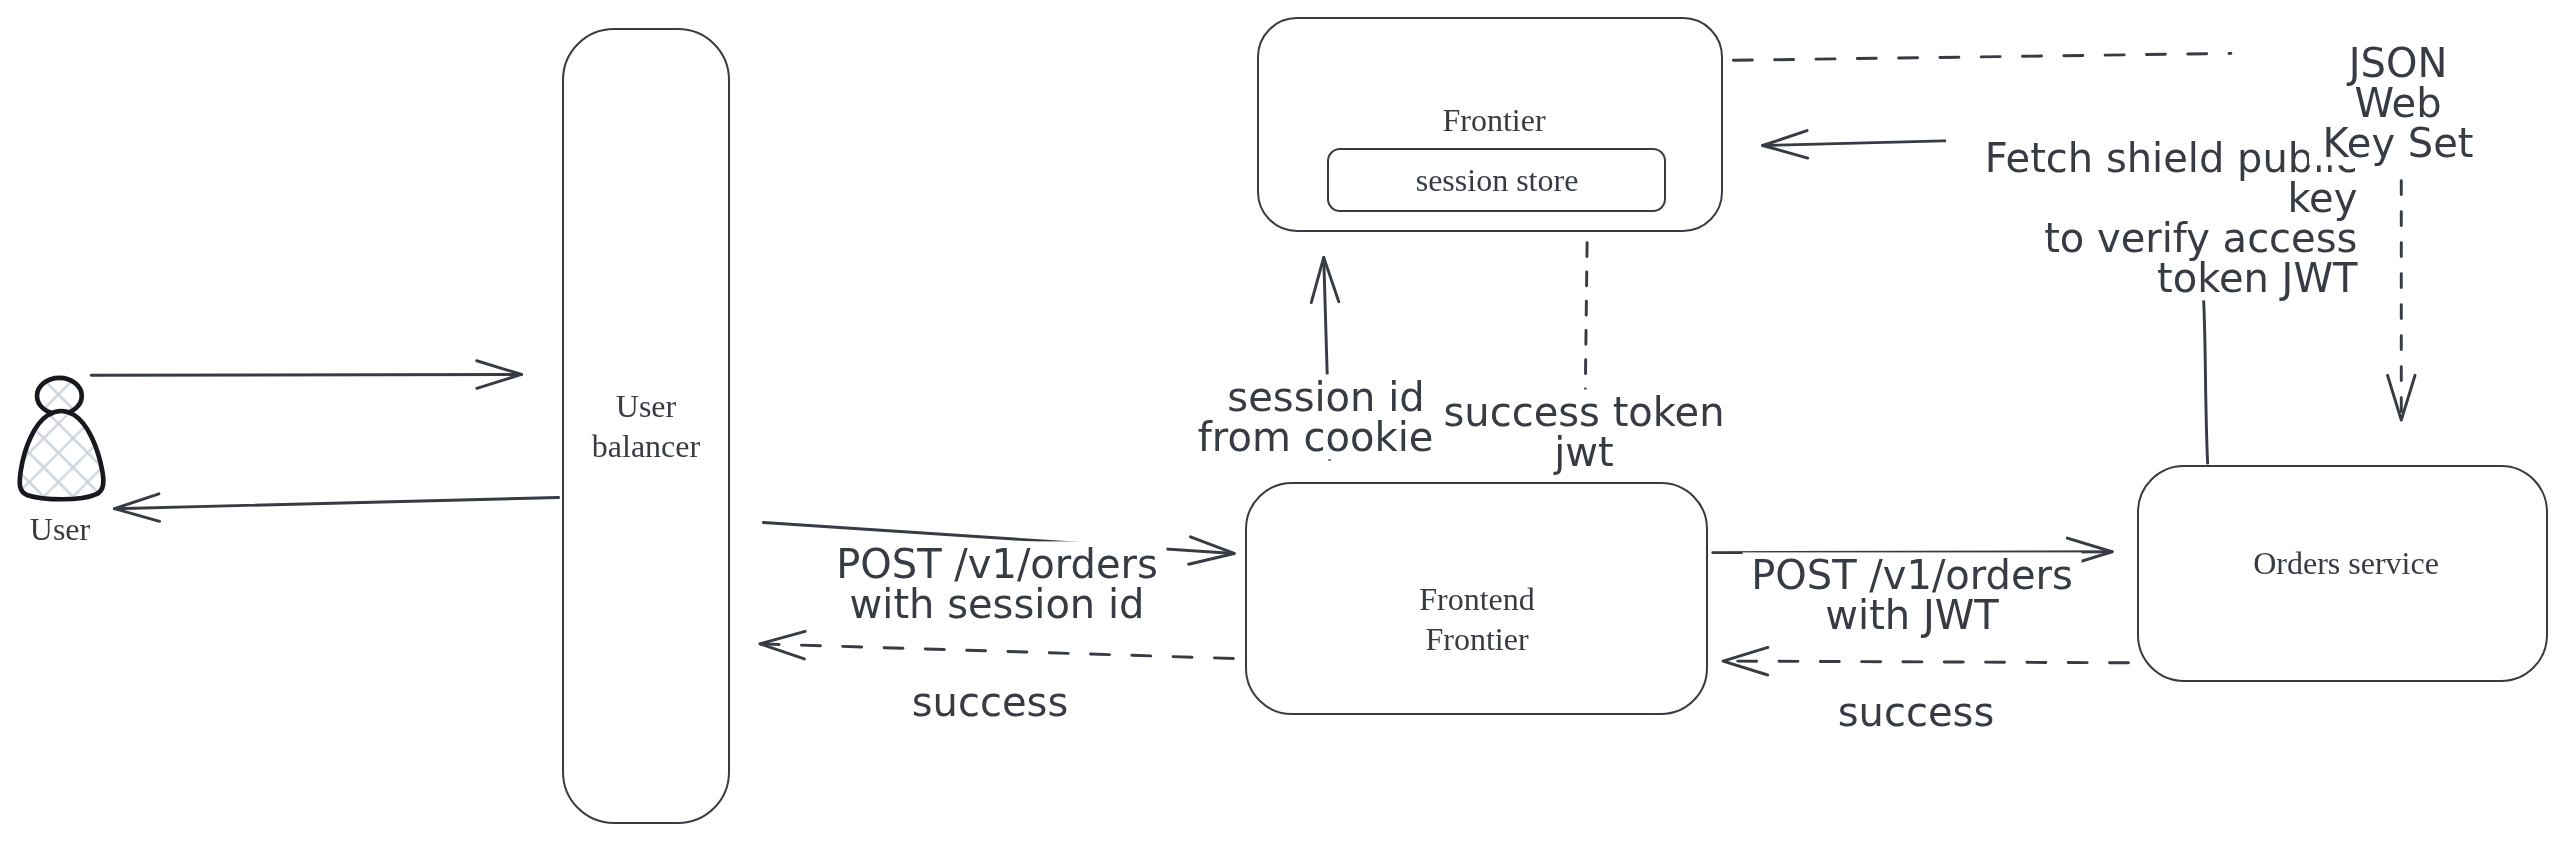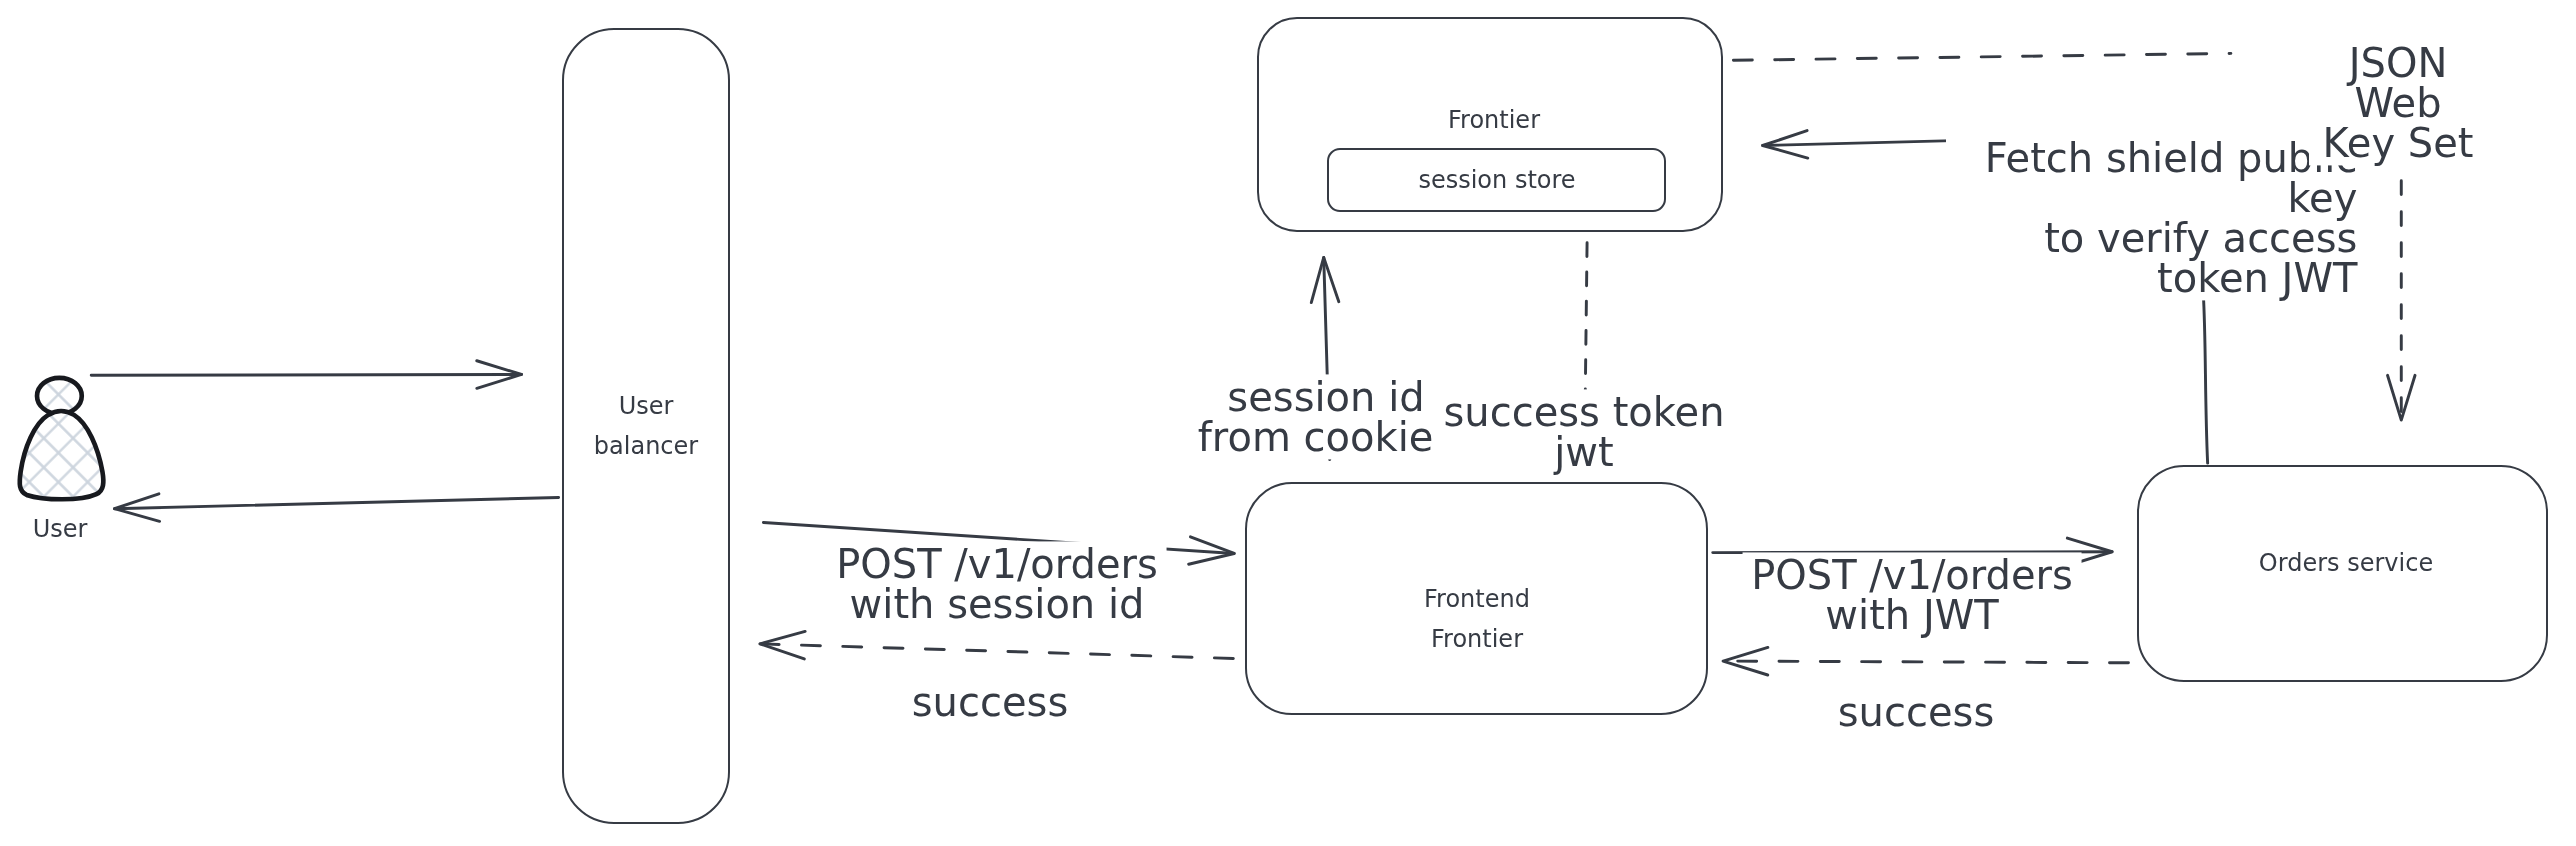--- a/index.html
+++ b/index.html
@@ -26,21 +26,21 @@
   }
   .lbl {
     position: absolute;
     transform: translate(-50%, -50%);
     text-align: center;
     white-space: pre-line;
     line-height: 40px;
     background: #ffffff;
     padding: 2.6px 8.6px;
   }
-  .node-lbl { font-size: 24px; background: transparent; padding: 0; }
+  .node-lbl { font-size: 32px; background: transparent; padding: 0; font-family: Liberation Serif, serif; }
   .edge-lbl { font-size: 40px; margin-top: 48px; }
 </style>
 </head>
 <body>
 
 <div class="canvas">
 
   <svg class="layer" viewBox="0 0 2993 984" xmlns="http://www.w3.org/2000/svg">
     <defs>
       <marker id="arrow" markerWidth="70" markerHeight="70" refX="58" refY="22" orient="auto" markerUnits="userSpaceOnUse">

